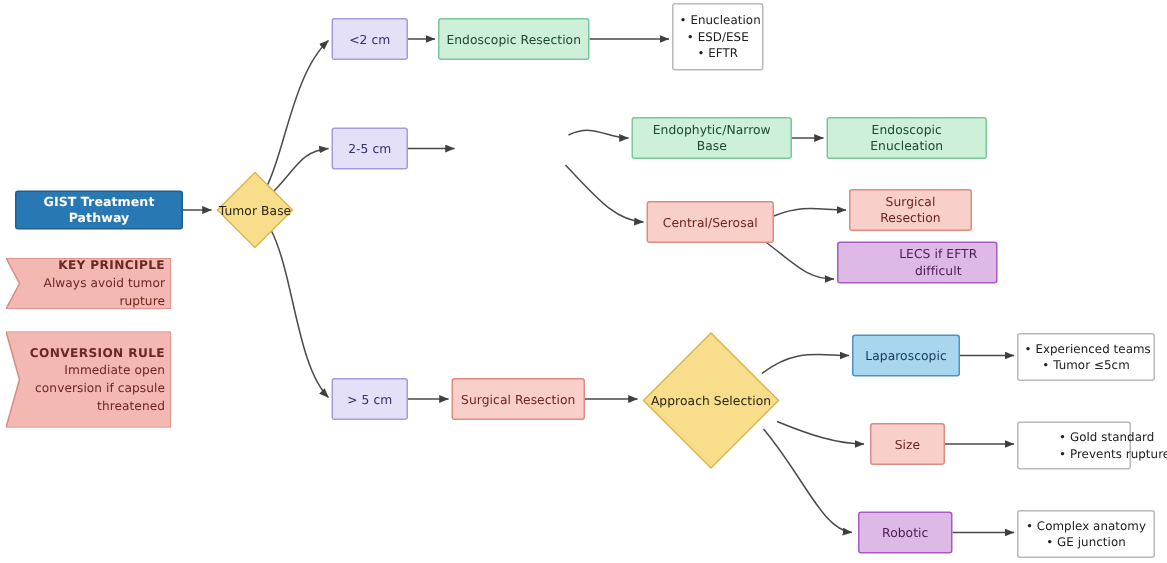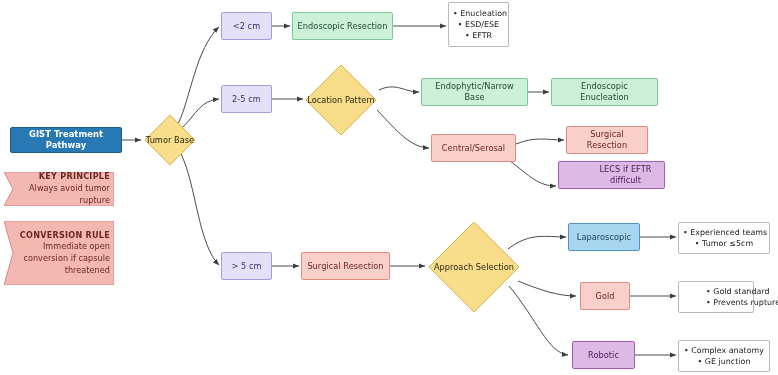--- a/index.html
+++ b/index.html
@@ -247,26 +247,20 @@
       <span class="bl">•&nbsp;<span>Enucleation</span></span>
       <span class="bl">•&nbsp;<span>ESD/ESE</span></span>
       <span class="bl">•&nbsp;<span>EFTR</span></span>
     </span>
   </div>
 
   <div class="node rect lavender" style="left:221px; top:85px; width:51px; height:28px;">
     <span>2-5 cm</span>
   </div>
 
-  <div class="node diamond" style="left:305px; top:64px; width:72px; height:72px;">
-    <svg class="dshape" viewBox="0 0 72 72" preserveAspectRatio="none">
-      <path d="M36,1 L71,36 L36,71 L1,36 Z" fill="#f8dd8a" stroke="#d9b64d" stroke-width="1"></path>
-    </svg>
-    <span class="dlabel">Location Pattern</span>
-  </div>
 
   <div class="node rect green" style="left:421px; top:78px; width:107px; height:28px;">
     <span>Endophytic/Narrow Base</span>
   </div>
 
   <div class="node rect green" style="left:551px; top:78px; width:107px; height:28px;">
     <span>Endoscopic Enucleation</span>
   </div>
 
   <div class="node rect pink" style="left:431px; top:134px; width:85px; height:28px;">
@@ -301,21 +295,21 @@
   </div>
 
   <div class="node rect note" style="left:678px; top:222px; width:92px; height:32px;">
     <span class="bullets">
       <span class="bl">•&nbsp;<span>Experienced teams</span></span>
       <span class="bl">•&nbsp;<span>Tumor ≤5cm</span></span>
     </span>
   </div>
 
   <div class="node rect pink" style="left:580px; top:282px; width:50px; height:28px;">
-    <span>Gold</span>
+    <span>Size</span>
   </div>
 
   <div class="node rect note" style="left:678px; top:281px; width:76px; height:32px;padding-left:27px;">
     <span class="bullets">
       <span class="bl">•&nbsp;<span>Gold standard</span></span>
       <span class="bl">•&nbsp;<span>Prevents rupture</span></span>
     </span>
   </div>
 
   <div class="node rect mauve" style="left:572px; top:341px; width:63px; height:28px;">

